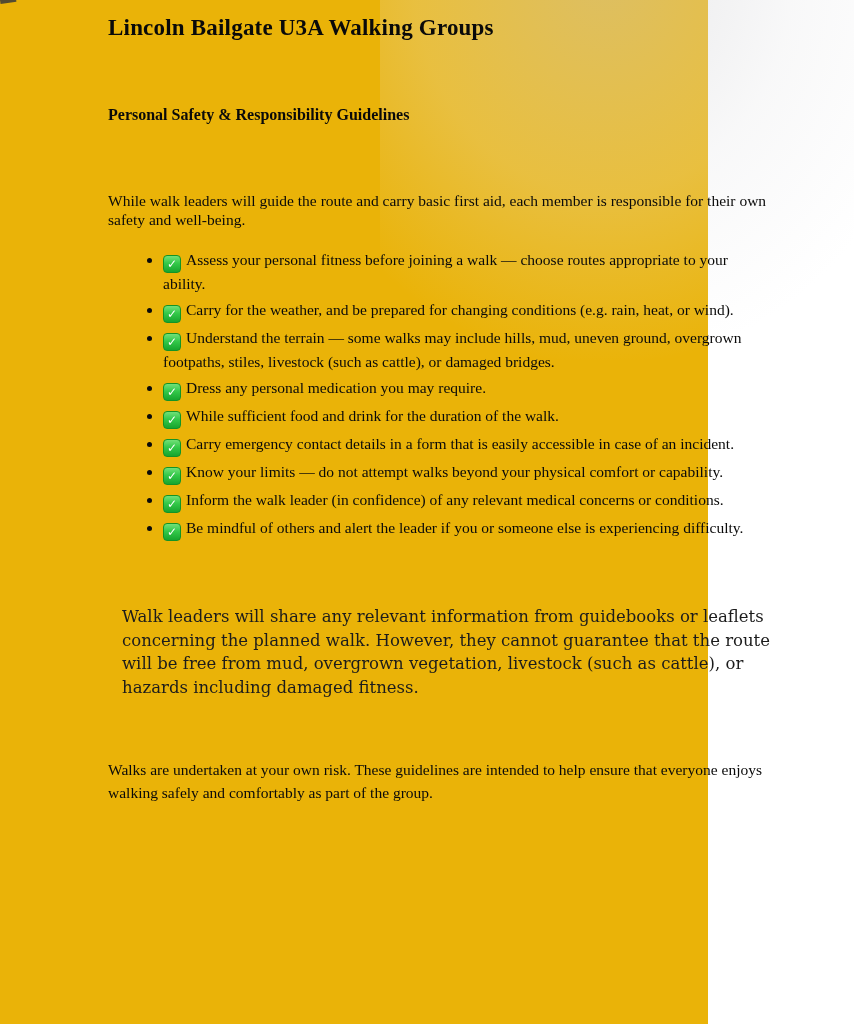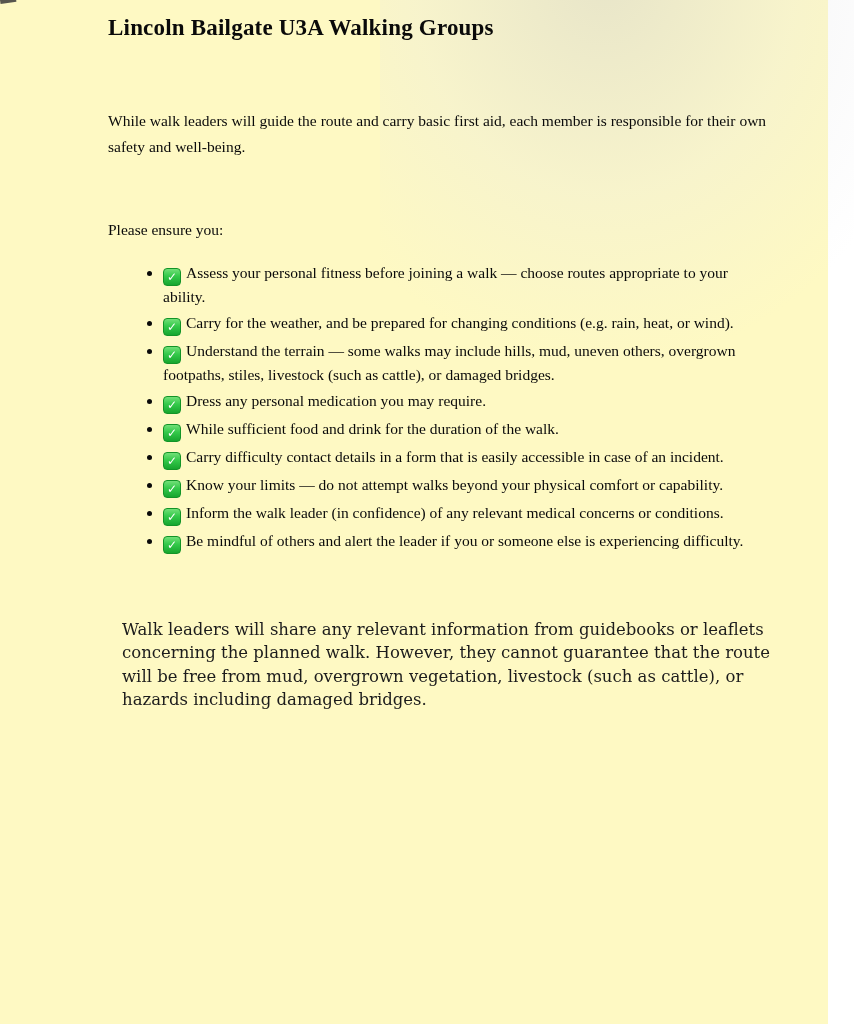--- a/index.html
+++ b/index.html
@@ -9,23 +9,23 @@
   body {
     width: 854px;
     height: 1024px;
     background: #ffffff;
     font-family: "Liberation Serif", serif;
     color: #0a0a0a;
     overflow: hidden;
   }
   .page {
     position: relative;
-    width: 828px;
+    width: 708px;
     height: 1024px;
-    background: #fef9c3;
+    background: #eab308;
   }
   
   .shade {
     position: absolute;
     top: -120px;
     left: 380px;
     width: 560px;
     height: 480px;
     background: radial-gradient(ellipse at 40% 20%, rgba(205,205,208,0.45) 0%, rgba(228,228,230,0.25) 40%, rgba(255,255,255,0) 72%);
     pointer-events: none;
@@ -56,21 +56,21 @@
   }
   h2.section-heading {
     margin: 64px 0 0 0;
     font-size: 16px;
     line-height: 19px;
     font-weight: bold;
   }
   p.intro {
     margin: 67px 0 0 0;
     font-size: 15.5px;
-    line-height: 26px;
+    line-height: 19px;
   }
   p.lead-in {
     margin: 59px 0 0 0;
     font-size: 15.5px;
     line-height: 22.5px;
   }
   ul.guidelines {
     margin: 20px 0 0 0;
     padding: 0 0 0 55px;
     list-style: disc outside;
@@ -115,34 +115,35 @@
 <body>
 
 <div class="page">
   <div class="shade"></div>
   <div class="corner-mark"></div>
 
   <div class="content">
 
     <h1 class="doc-title">Lincoln Bailgate U3A Walking Groups</h1>
 
+    <h2 class="section-heading">Personal Safety &amp; Responsibility Guidelines</h2>
 
     <p class="intro">While walk leaders will guide the route and carry basic first aid, each member is responsible for their own safety and well-being.</p>
 
-    <p class="lead-in">Please ensure you:</p>
 
     <ul class="guidelines">
       <li><span class="check">✓</span><span>Assess your personal fitness before joining a walk — choose routes appropriate to your ability.</span></li>
       <li><span class="check">✓</span><span>Carry for the weather, and be prepared for changing conditions (e.g. rain, heat, or wind).</span></li>
-      <li><span class="check">✓</span><span>Understand the terrain — some walks may include hills, mud, uneven others, overgrown footpaths, stiles, livestock (such as cattle), or damaged bridges.</span></li>
+      <li><span class="check">✓</span><span>Understand the terrain — some walks may include hills, mud, uneven ground, overgrown footpaths, stiles, livestock (such as cattle), or damaged bridges.</span></li>
       <li><span class="check">✓</span><span>Dress any personal medication you may require.</span></li>
       <li><span class="check">✓</span><span>While sufficient food and drink for the duration of the walk.</span></li>
-      <li><span class="check">✓</span><span>Carry difficulty contact details in a form that is easily accessible in case of an incident.</span></li>
+      <li><span class="check">✓</span><span>Carry emergency contact details in a form that is easily accessible in case of an incident.</span></li>
       <li><span class="check">✓</span><span>Know your limits — do not attempt walks beyond your physical comfort or capability.</span></li>
       <li><span class="check">✓</span><span>Inform the walk leader (in confidence) of any relevant medical concerns or conditions.</span></li>
       <li><span class="check">✓</span><span>Be mindful of others and alert the leader if you or someone else is experiencing difficulty.</span></li>
     </ul>
 
-    <p class="leader-note">Walk leaders will share any relevant information from guidebooks or leaflets concerning the planned walk. However, they cannot guarantee that the route will be free from mud, overgrown vegetation, livestock (such as cattle), or hazards including damaged bridges.</p>
+    <p class="leader-note">Walk leaders will share any relevant information from guidebooks or leaflets concerning the planned walk. However, they cannot guarantee that the route will be free from mud, overgrown vegetation, livestock (such as cattle), or hazards including damaged fitness.</p>
 
+    <p class="closing">Walks are undertaken at your own risk. These guidelines are intended to help ensure that everyone enjoys walking safely and comfortably as part of the group.</p>
 
   </div>
 </div>
 
 </body></html>

